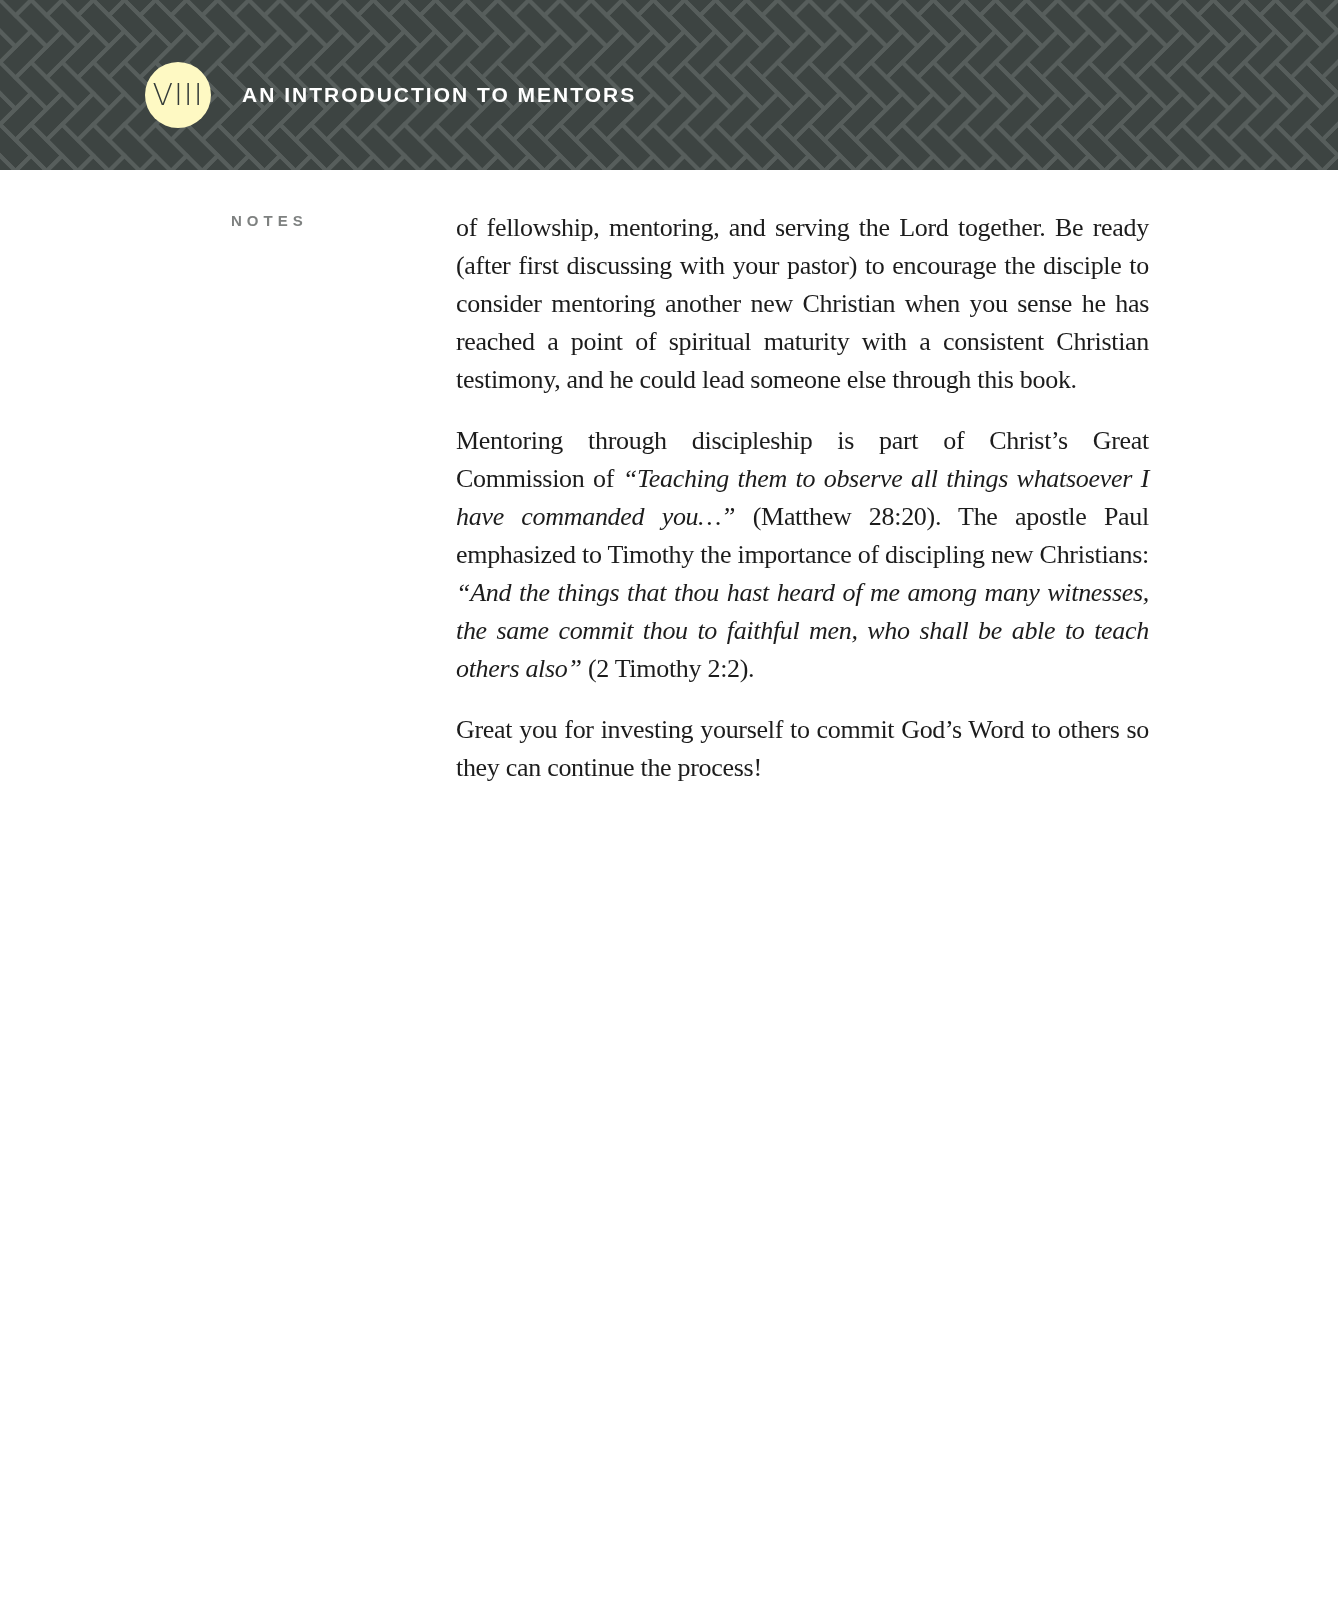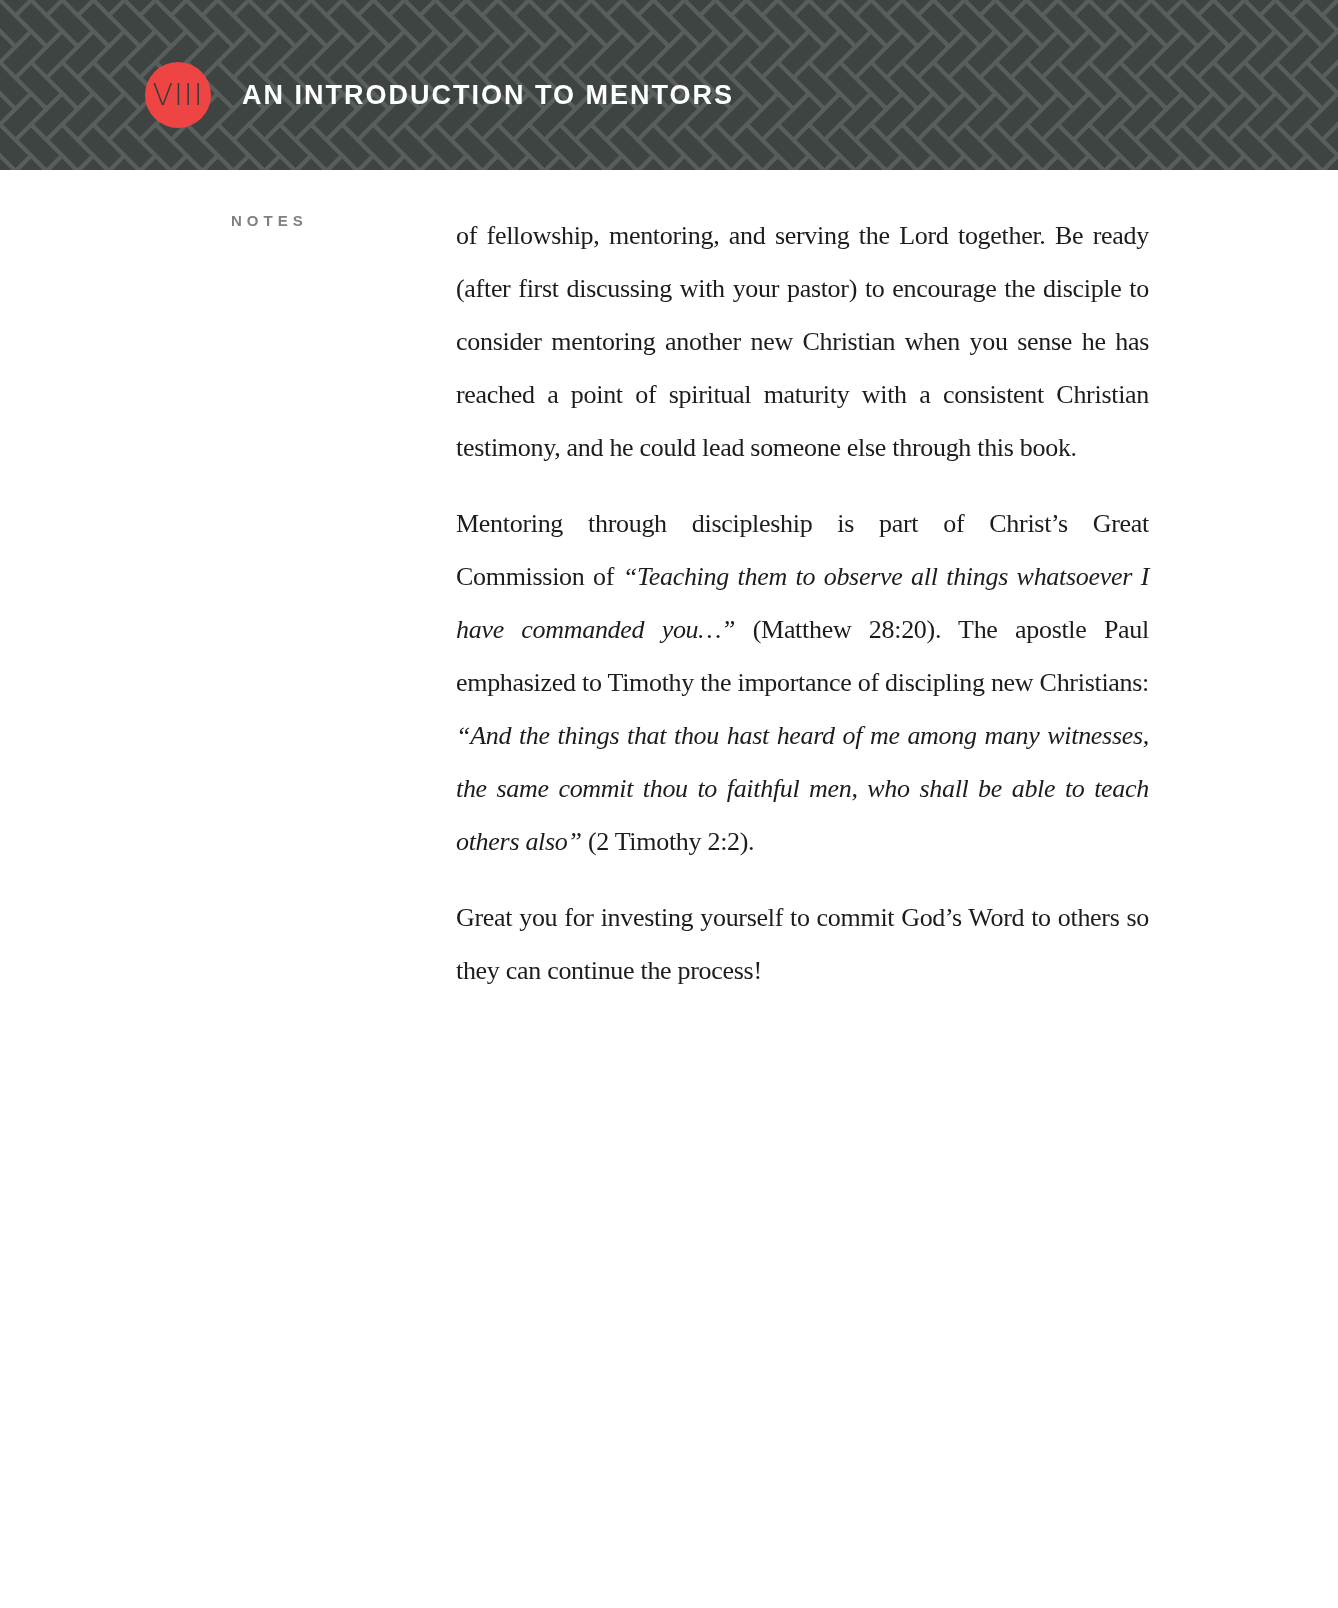--- a/index.html
+++ b/index.html
@@ -54,21 +54,21 @@
     font-weight: 200;
     font-size: 30px;
     letter-spacing: 1px;
     color: #343b39;
     transform: translateY(-1px);
   }
   h1.band-title {
     margin: 0;
     font-family: "Liberation Sans", sans-serif;
     font-weight: 700;
-    font-size: 27px;
+    font-size: 21px;
     letter-spacing: 2px;
     color: #ffffff;
     white-space: nowrap;
   }
 
   
   main.content {
     display: flex;
     padding: 39px 202px 0 218px;
     box-sizing: border-box;
@@ -83,21 +83,21 @@
   .notes-label {
     font-family: "Liberation Sans", sans-serif;
     font-weight: 700;
     font-size: 15px;
     letter-spacing: 5px;
     color: #7e8180;
   }
   article.body-col {
     flex: 1 1 auto;
     font-size: 26px;
-    line-height: 53px;
+    line-height: 38px;
     letter-spacing: -0.3px;
     color: #1c1c1c;
     text-align: justify;
   }
   article.body-col p {
     margin: 0 0 23px 0;
   }
   article.body-col .it {
     font-style: italic;
   }
@@ -1647,21 +1647,21 @@
           <rect x="968" y="1078" width="22" height="44"></rect>
           <rect x="990" y="1078" width="44" height="22"></rect>
           <rect x="1034" y="1056" width="22" height="44"></rect>
           <rect x="946" y="1122" width="44" height="22"></rect>
           <rect x="990" y="1100" width="22" height="44"></rect>
           <rect x="1012" y="1100" width="44" height="22"></rect>
           <rect x="1056" y="1078" width="22" height="44"></rect>
         </g>
     </svg>
     <div class="band-inner">
-      <div class="badge" style="background: #ef4444;">
+      <div class="badge" style="background: #fef9c3;">
         <span style="color: rgb(52, 59, 57);">VIII</span>
       </div>
       <h1 class="band-title" style="color: rgb(255, 255, 255);">AN INTRODUCTION TO MENTORS</h1>
     </div>
   </header>
 
   <main class="content">
     <aside class="notes-col">
       <span class="notes-label" style="color: rgb(126, 129, 128);">NOTES</span>
     </aside>

